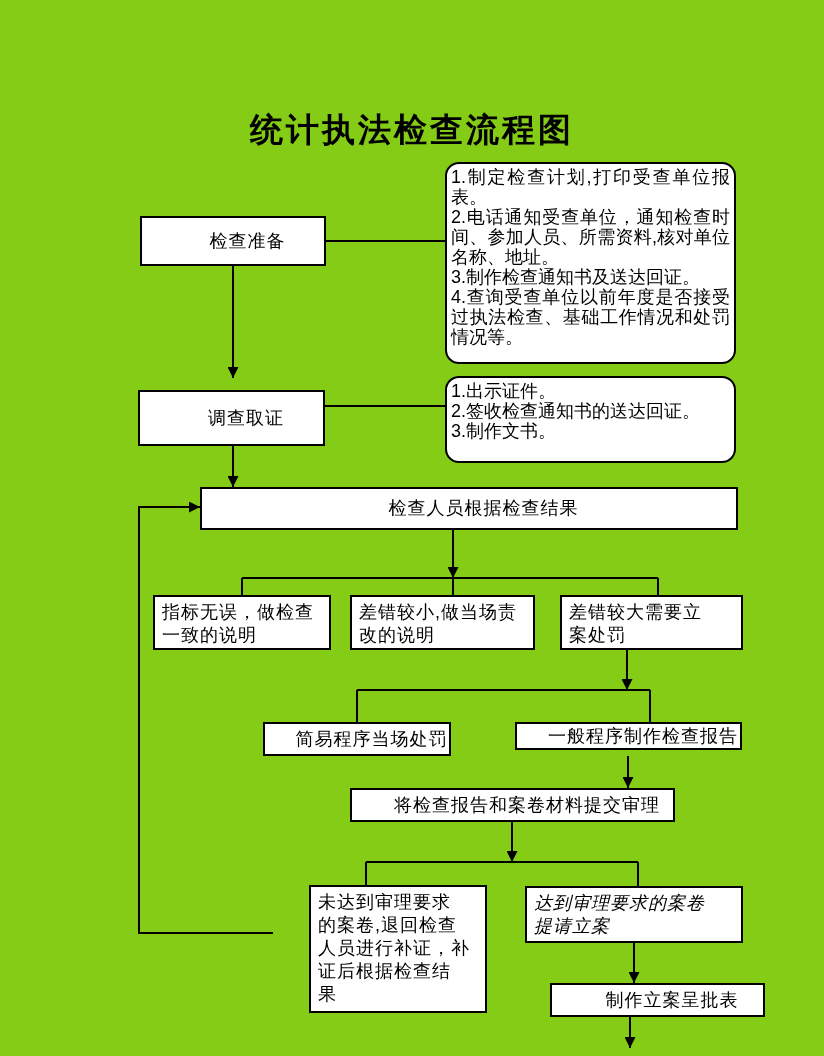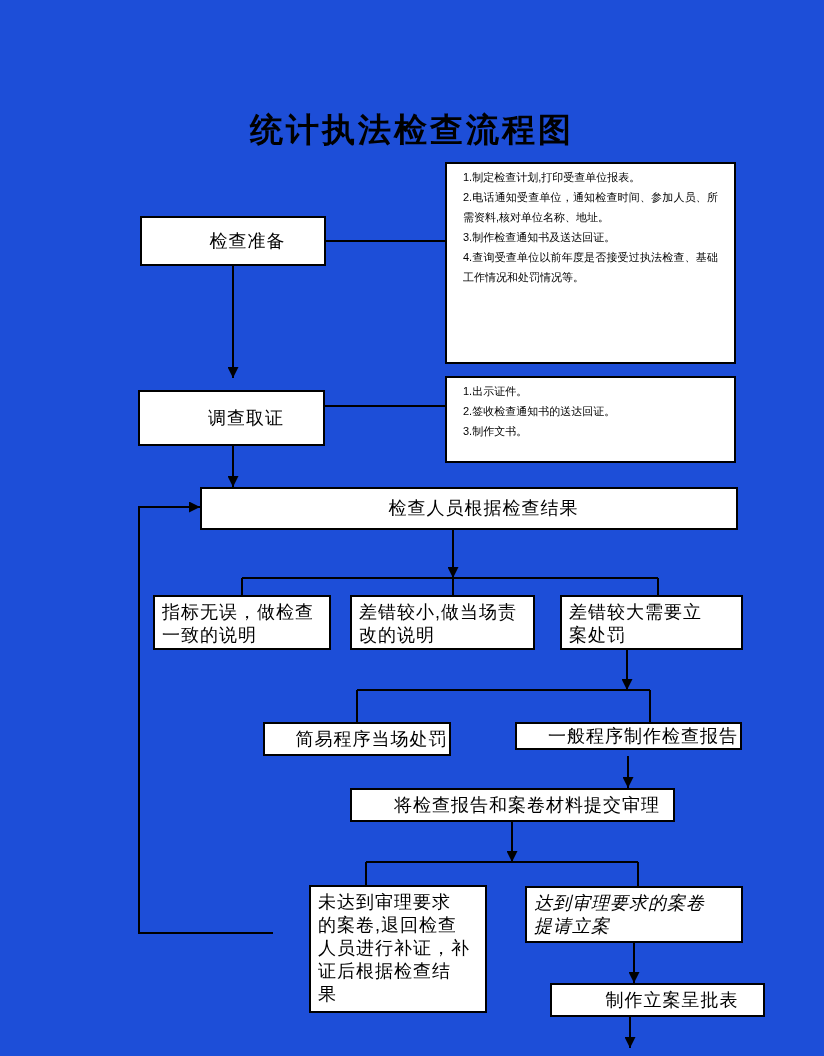--- a/index.html
+++ b/index.html
@@ -1,19 +1,19 @@
 <!DOCTYPE html>
 <html><head>
 <meta charset="utf-8">
 <style>
   html,body{margin:0;padding:0;background:#ffffff;}
   .page{
     position:relative;
     width:824px;height:1056px;
-    background:#1d4ed8;
+    background:#84cc16;
     font-family:"Liberation Sans", sans-serif;
     color:#000;
     overflow:hidden;
   }
   .title{
     position:absolute;left:0;top:108px;width:100%;
     text-align:center;
     font-size:33px;font-weight:bold;letter-spacing:3px;
   }
   .node{
@@ -27,23 +27,24 @@
   .center{
     display:flex;align-items:center;justify-content:center;
     text-align:left;letter-spacing:1px;padding-left:29px;
   }
   .left{
     padding:4px 7px;
     white-space:pre-line;
     letter-spacing:1px;
   }
   .detail{
-    padding:3px 16px;
-    font-size:11px;
+    padding:3px 4px;
+    font-size:18px;
     line-height:20px;
+    border-radius:14px;
   }
   .detail .item{
     text-align:justify;
     text-align-last:left;
   }
   svg.connectors{
     position:absolute;left:0;top:0;
     pointer-events:none;
   }
   svg.connectors line, svg.connectors polyline{

